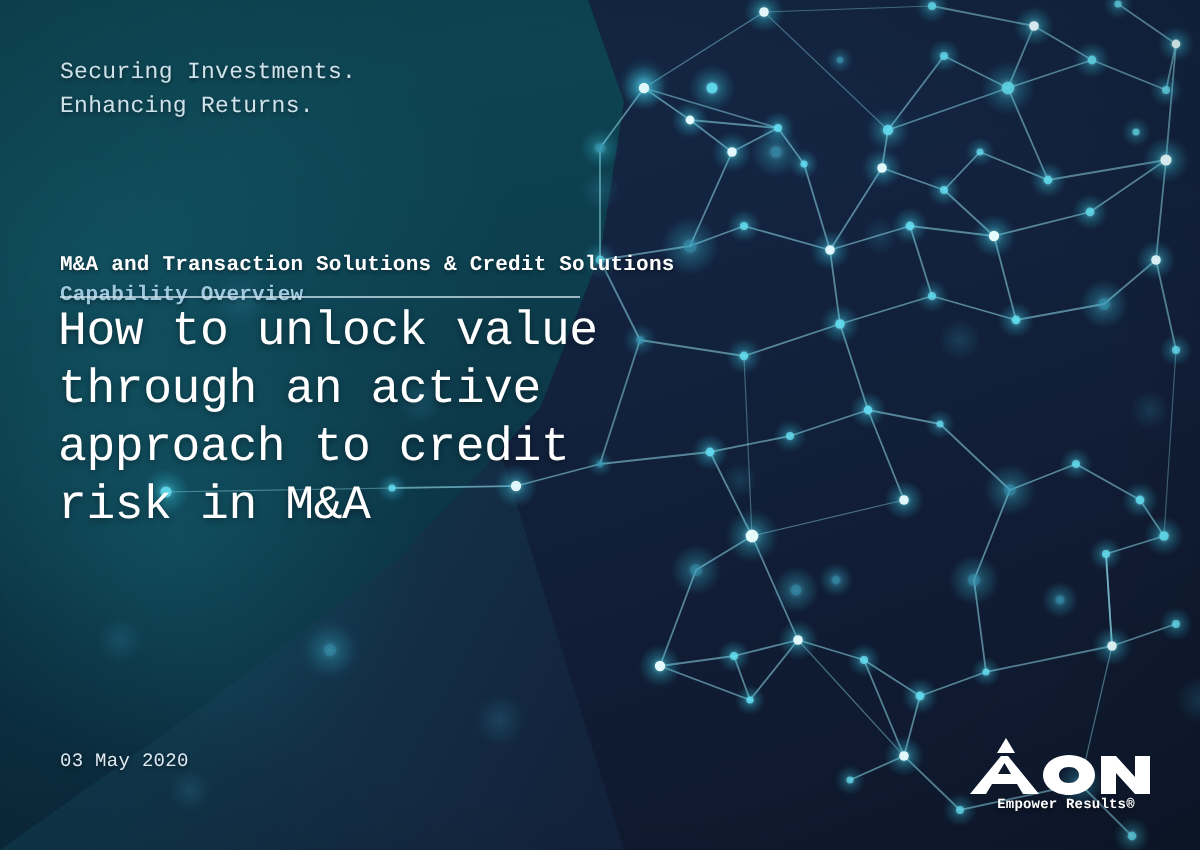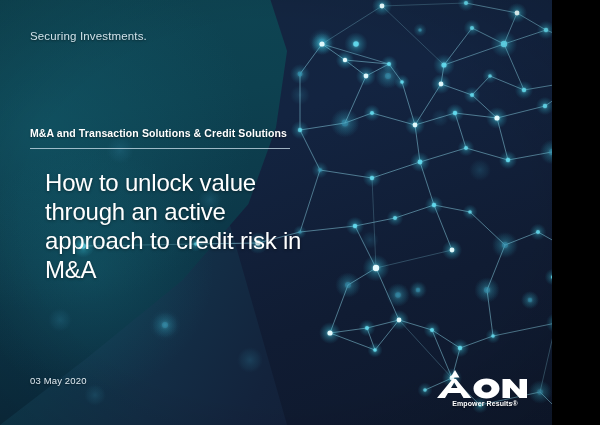--- a/index.html
+++ b/index.html
@@ -2,24 +2,24 @@
 <html><head>
 <meta charset="utf-8">
 <style>
   html, body {
     margin: 0;
     padding: 0;
     background: #000;
   }
   #slide {
     position: relative;
-    width: 552px;
+    width: 600px;
     height: 425px;
     overflow: hidden;
-    font-family: Liberation Sans, sans-serif;
+    font-family: Liberation Mono, monospace;
     background: #0b2438;
     -webkit-font-smoothing: antialiased;
   }
 
   
   .bg-base {
     position: absolute;
     inset: 0;
     background:
       radial-gradient(ellipse 420px 300px at 78% 18%, #14354f 0%, rgba(16,42,63,0) 62%),
@@ -103,21 +103,21 @@
     position: absolute;
     left: 29px;
     top: 152px;
     width: 275px;
     font-size: 24px;
     line-height: 29px;
     font-weight: normal;
     color: #ffffff;
     letter-spacing: -0.2px;
     text-shadow: 0 1px 3px rgba(0,0,0,0.40);
-    margin: 16px;
+    margin: 0;
   }
 
   .date {
     position: absolute;
     left: 30px;
     top: 375px;
     font-size: 9.5px;
     color: #dfeaf1;
     letter-spacing: 0.15px;
     text-shadow: 0 1px 2px rgba(0,0,0,0.45);
@@ -443,24 +443,26 @@
         <circle cx="83" cy="246" r="2.8" fill="#62dcf0" opacity="0.90"></circle>
         <circle cx="196" cy="244" r="1.8" fill="#62dcf0" opacity="0.80"></circle>
         <circle cx="165" cy="325" r="3" fill="#2f8fae" opacity="0.49"></circle>
       </g>
   </svg>
 
   <div class="bg-vignette"></div>
 
   <div class="tagline-top">
     <div>Securing Investments.</div>
+    <div>Enhancing Returns.</div>
   </div>
 
   <div class="eyebrow">
     <span class="line1">M&amp;A and Transaction Solutions &amp; Credit Solutions</span>
+    <span class="line2">Capability Overview</span>
   </div>
 
   <div class="divider"></div>
 
   <h1 class="headline">How to unlock value through an active approach to credit risk in M&amp;A</h1>
 
   <div class="date">03 May 2020</div>
 
   <div class="logo">
     <svg class="logo-mark" width="98" height="30" viewBox="0 0 196 60">

